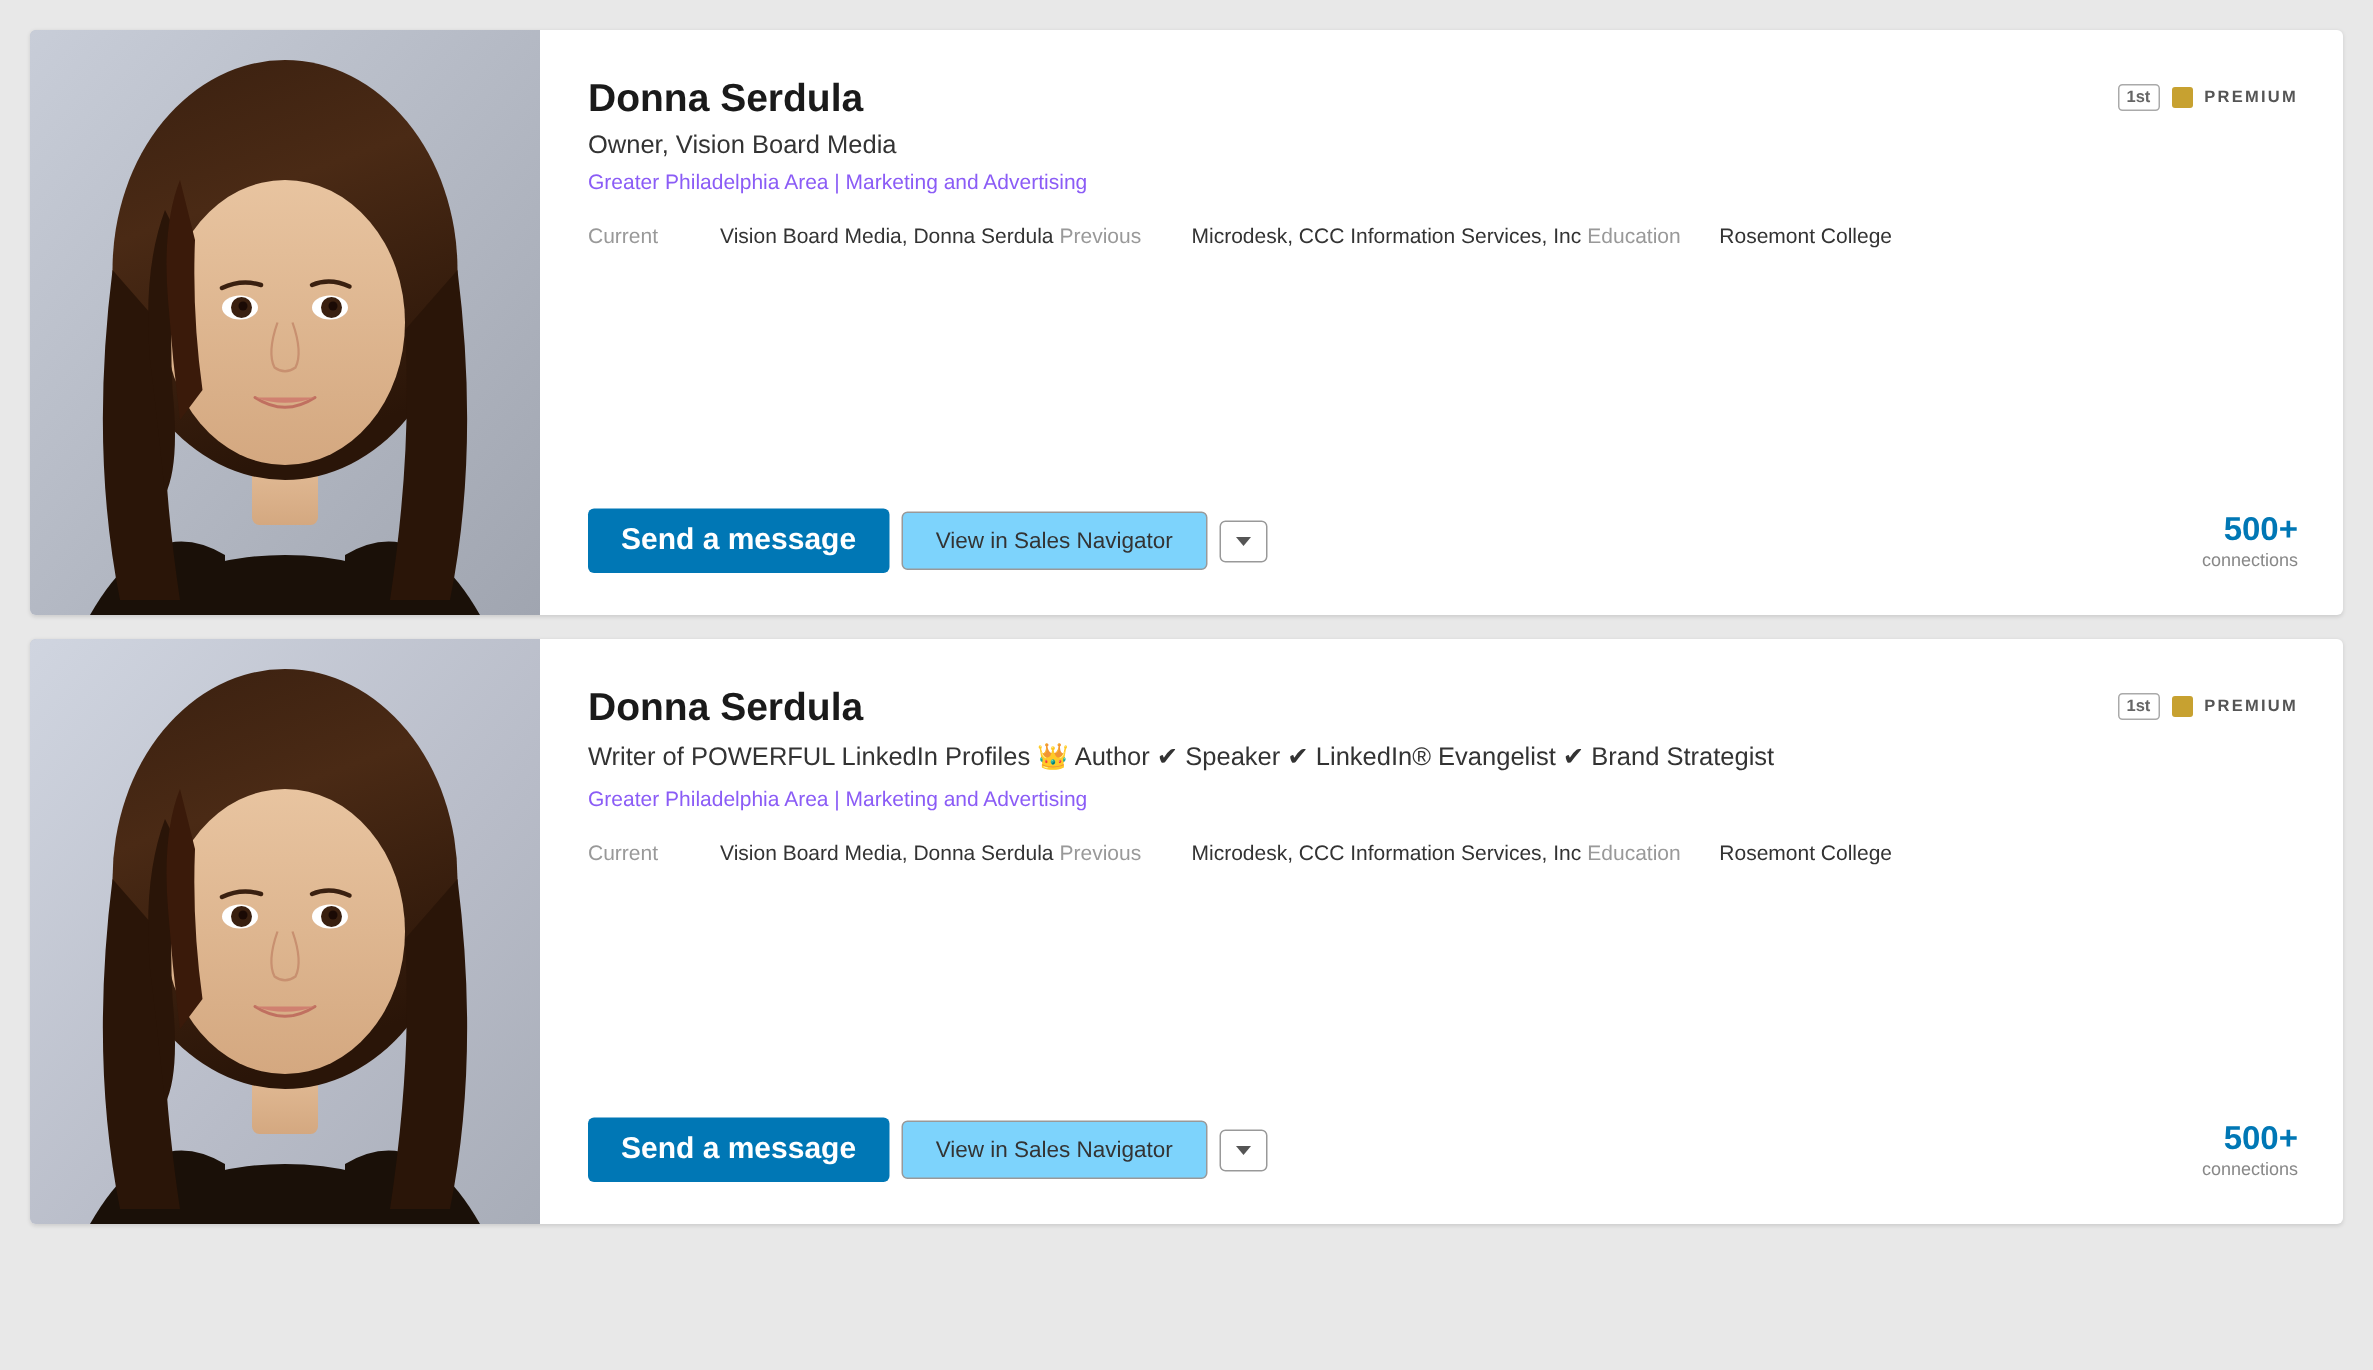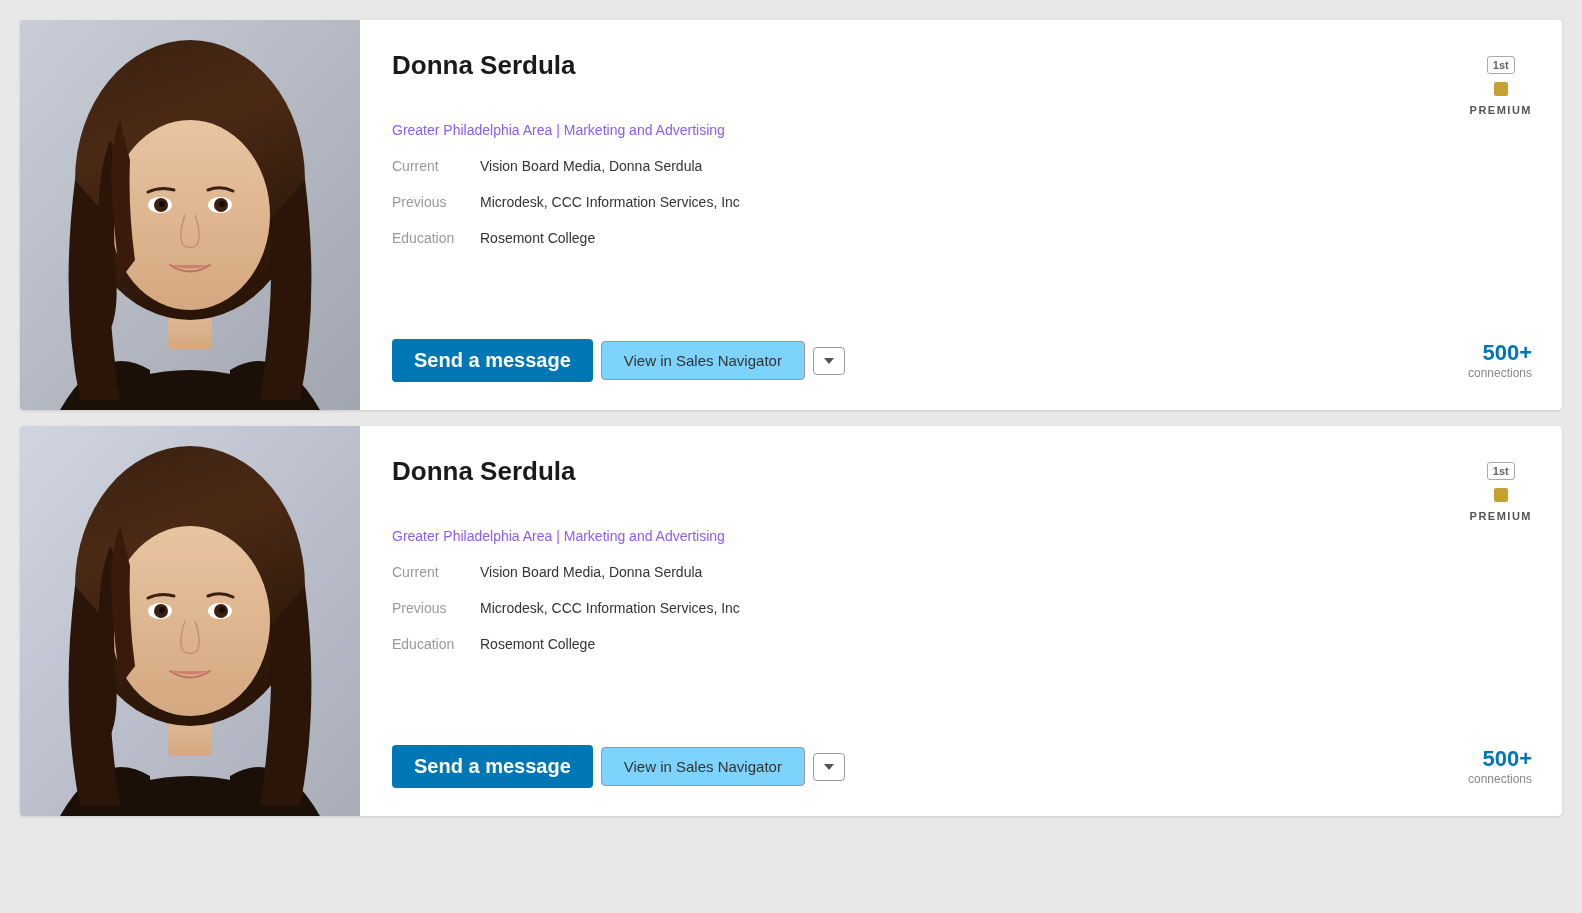--- a/index.html
+++ b/index.html
@@ -61,21 +61,20 @@
       color: #1a1a1a;
       line-height: 1.2;
     }
 
     .badges {
       display: flex;
       align-items: center;
       gap: 8px;
       margin-top: 6px;
       flex-shrink: 0;
-      flex-direction: column;
     }
 
     .badge-1st {
       font-size: 11px;
       color: #666;
       border: 1px solid #aaa;
       border-radius: 3px;
       padding: 2px 5px;
       font-weight: 600;
     }
@@ -116,22 +115,22 @@
     }
 
     .profile-location {
       font-size: 14px;
       color: #8b5cf6;
       margin-bottom: 20px;
     }
 
     .profile-details {
       display: flex;
-      flex-direction: column;
-      gap: 20px;
+      flex-direction: row;
+      gap: 4px;
       margin-bottom: 24px;
     }
 
     .detail-row {
       display: flex;
       gap: 16px;
       font-size: 14px;
     }
 
     .detail-label {
@@ -276,20 +275,21 @@
   <div class="profile-info">
     <div class="profile-top-row">
       <div class="profile-name">Donna Serdula</div>
       <div class="badges">
         <span class="badge-1st">1st</span>
         <div class="premium-icon"></div>
         <span class="badge-premium">PREMIUM</span>
       </div>
     </div>
 
+    <div class="profile-title">Owner, Vision Board Media</div>
     <div class="profile-location">Greater Philadelphia Area | Marketing and Advertising</div>
 
     <div class="profile-details">
       <div class="detail-row">
         <span class="detail-label">Current</span>
         <span class="detail-value">Vision Board Media, Donna Serdula</span>
       </div>
       <div class="detail-row">
         <span class="detail-label">Previous</span>
         <span class="detail-value">Microdesk, CCC Information Services, Inc</span>
@@ -370,20 +370,21 @@
   <div class="profile-info">
     <div class="profile-top-row">
       <div class="profile-name">Donna Serdula</div>
       <div class="badges">
         <span class="badge-1st">1st</span>
         <div class="premium-icon"></div>
         <span class="badge-premium">PREMIUM</span>
       </div>
     </div>
 
+    <div class="profile-title-long">Writer of POWERFUL LinkedIn Profiles 👑 Author ✔ Speaker ✔ LinkedIn® Evangelist ✔ Brand Strategist</div>
     <div class="profile-location">Greater Philadelphia Area | Marketing and Advertising</div>
 
     <div class="profile-details">
       <div class="detail-row">
         <span class="detail-label">Current</span>
         <span class="detail-value">Vision Board Media, Donna Serdula</span>
       </div>
       <div class="detail-row">
         <span class="detail-label">Previous</span>
         <span class="detail-value">Microdesk, CCC Information Services, Inc</span>

